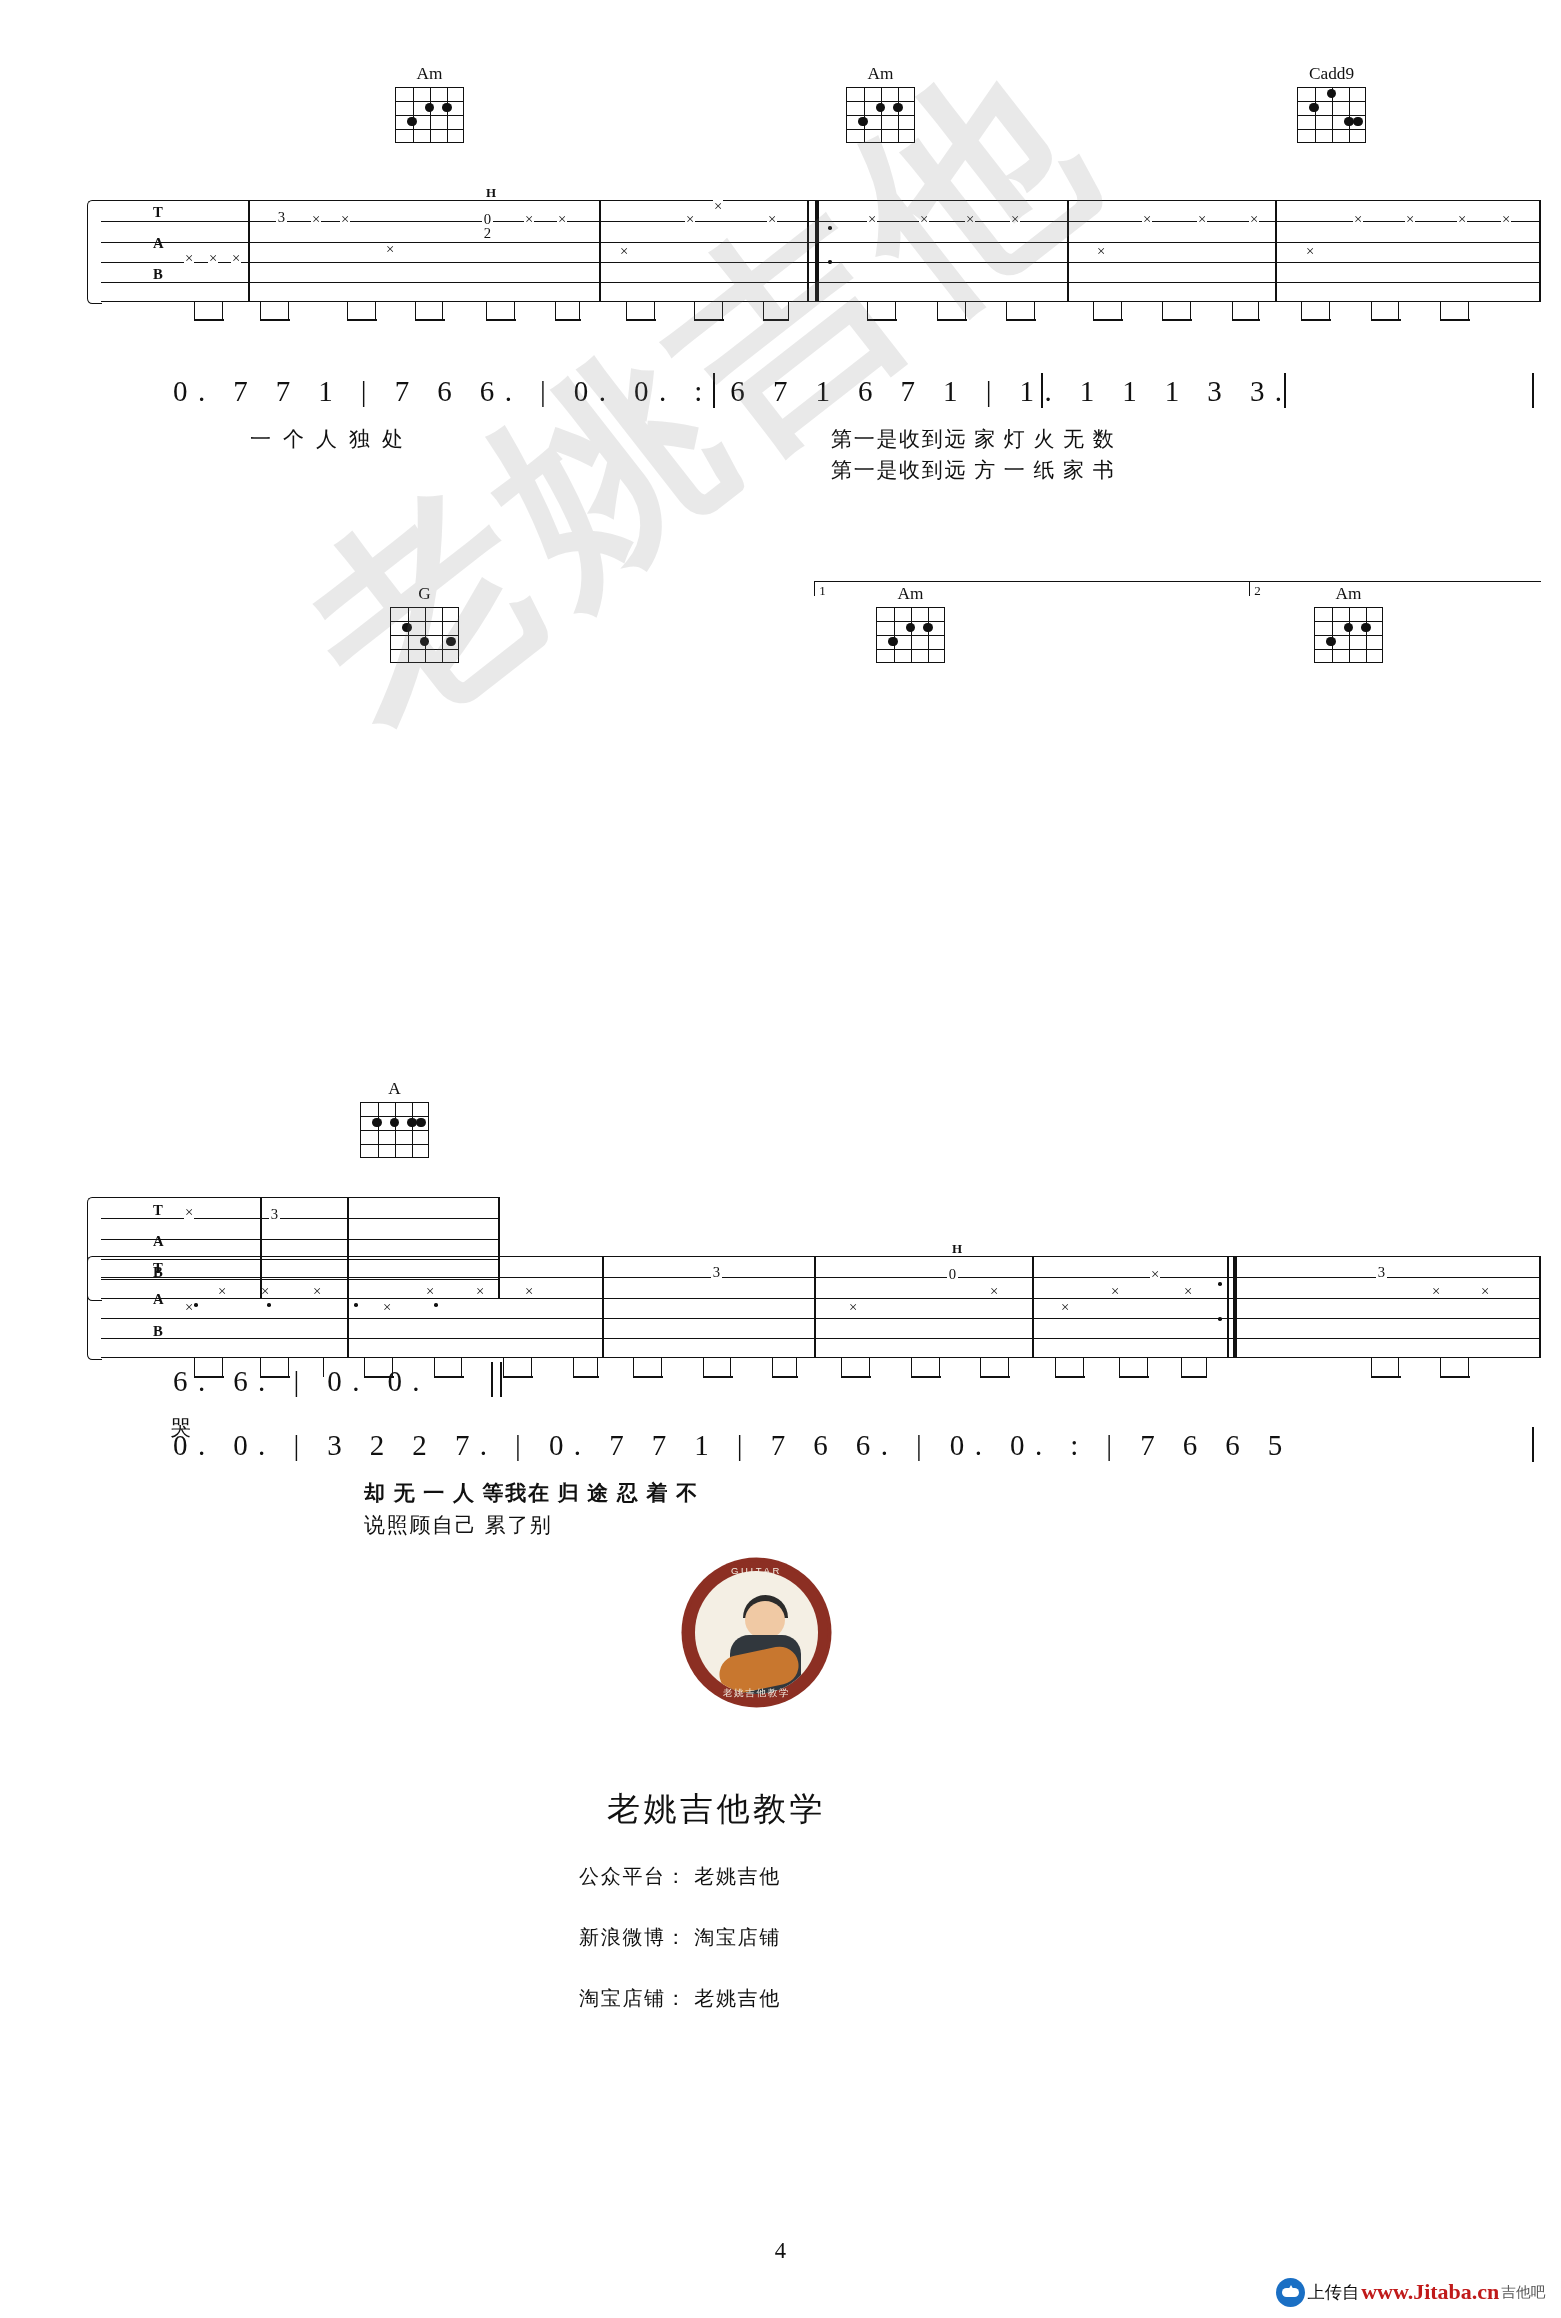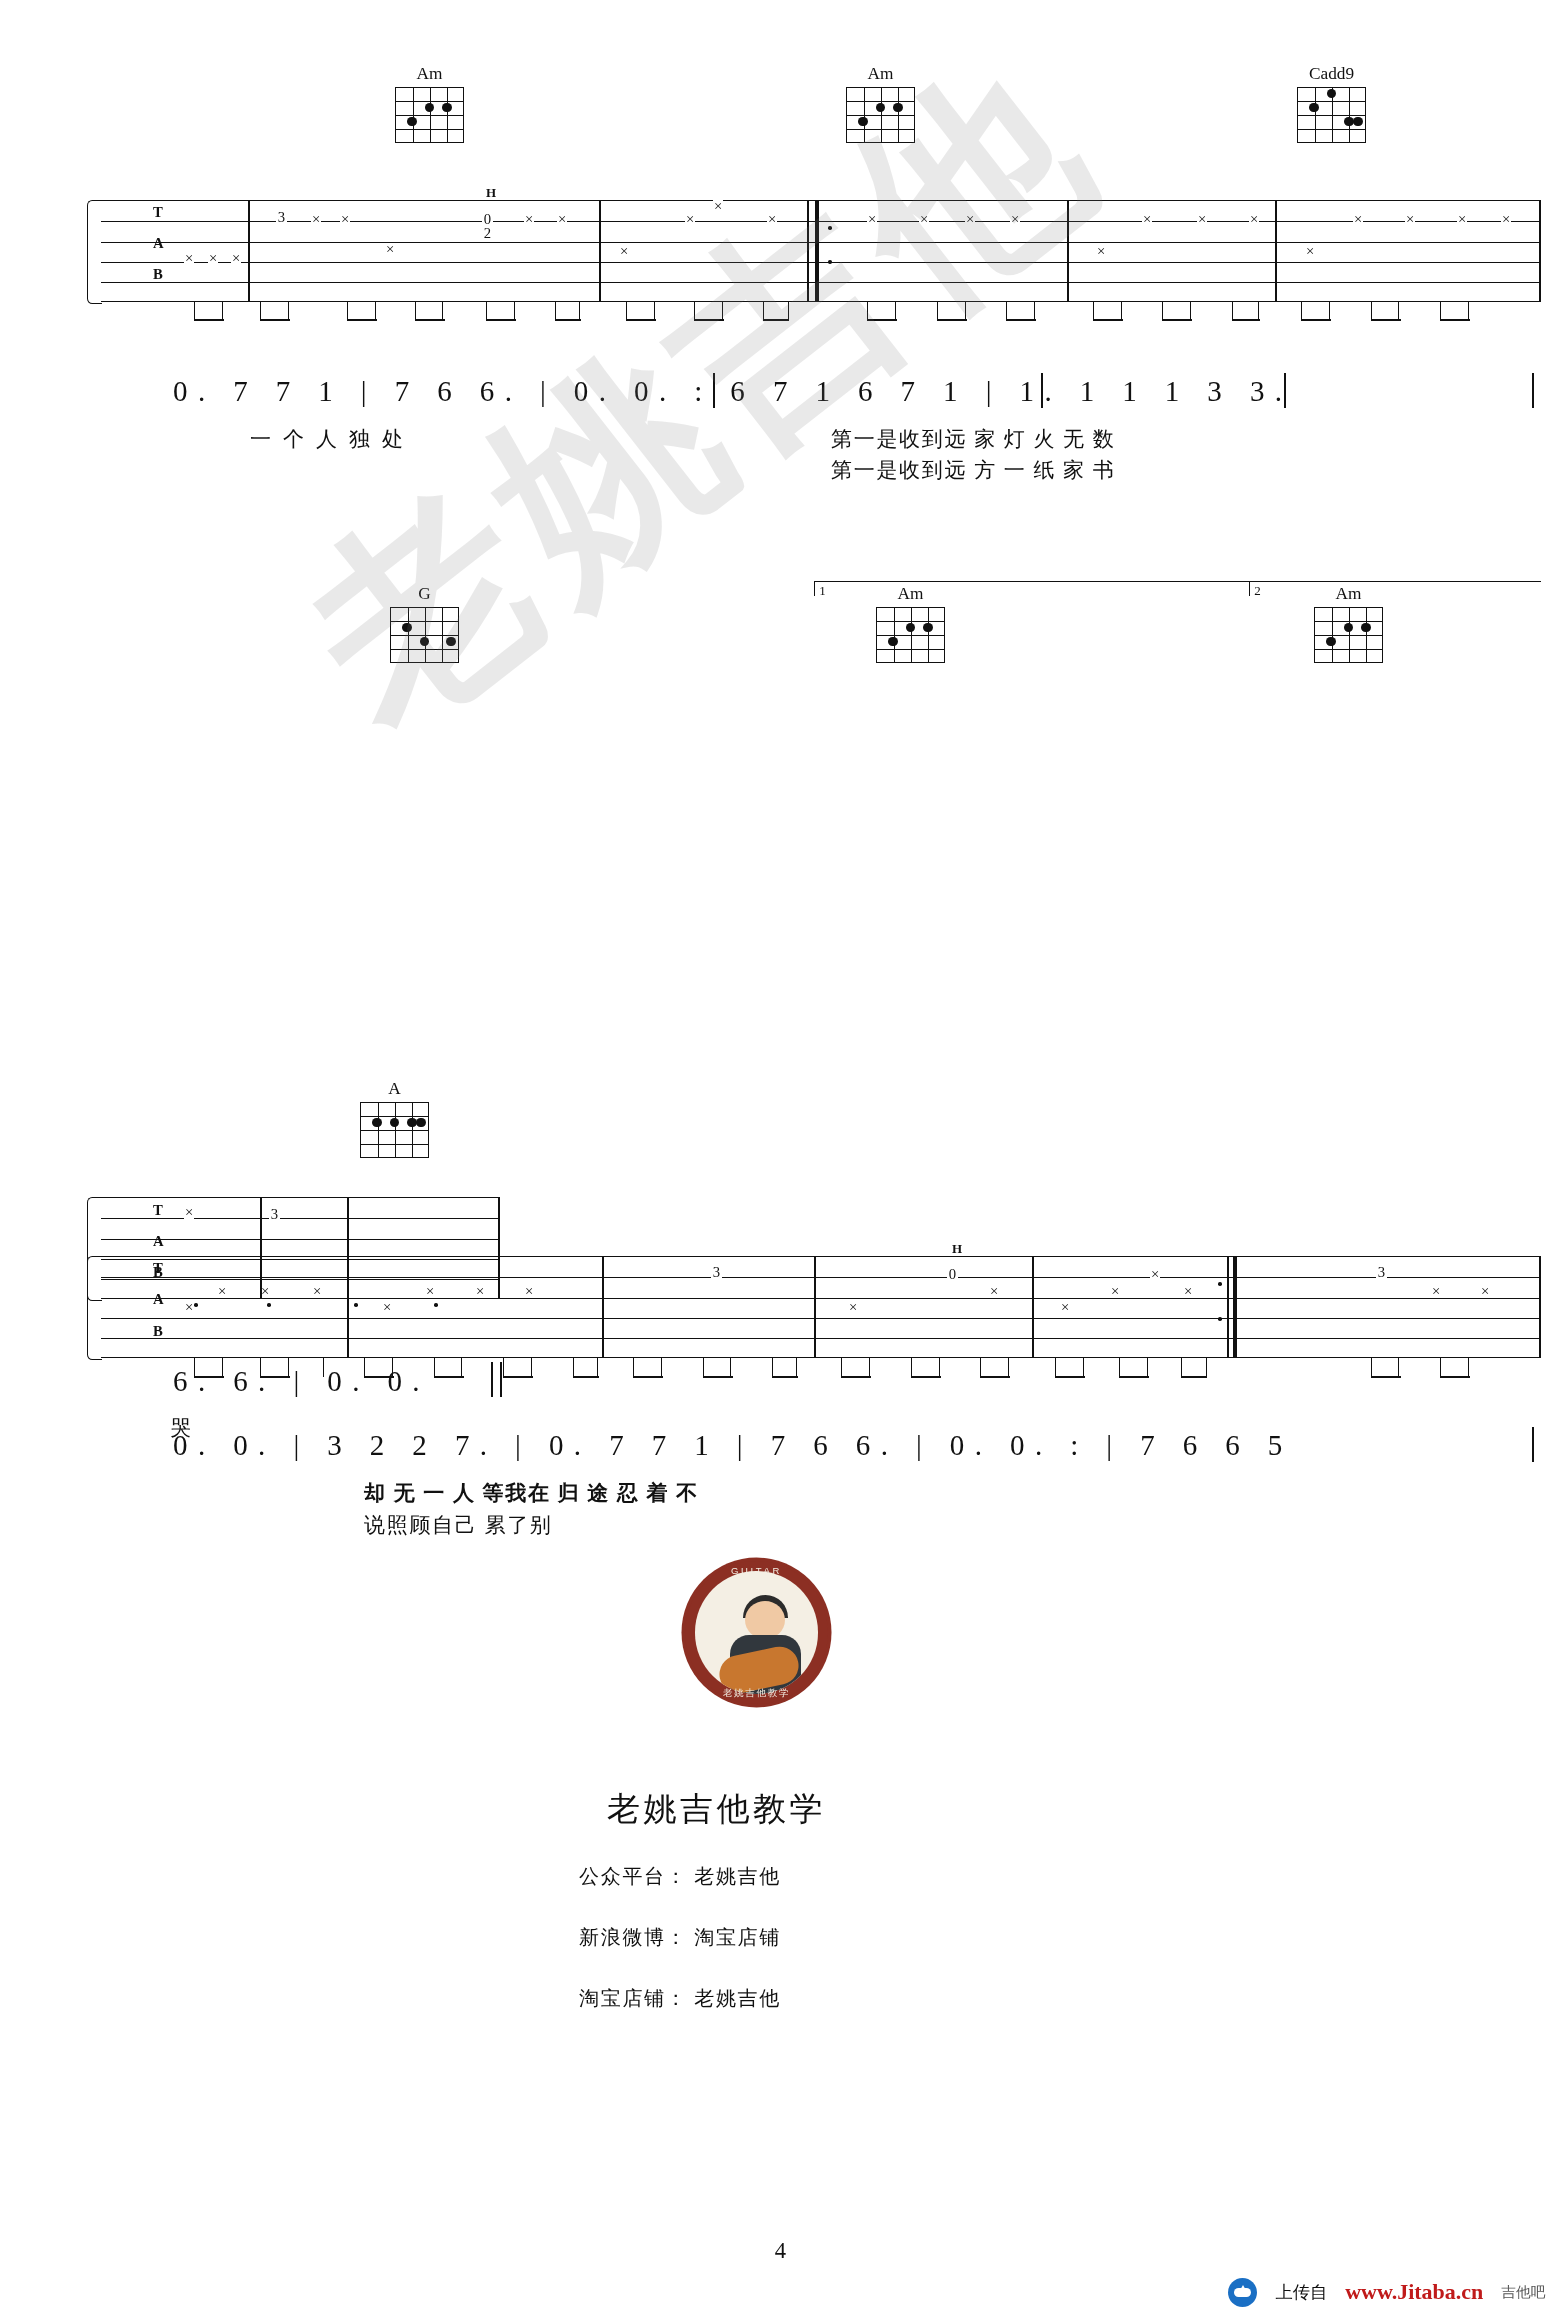--- a/index.html
+++ b/index.html
@@ -79,21 +79,21 @@
   .logo .star{position:absolute;color:#f4efe4;font-size:14px;}
 
   .footline{position:absolute;font-family:"Liberation Serif",serif;color:#111;}
   .brandline{font-size:33px;letter-spacing:3.5px;}
   .infoline{font-size:20px;letter-spacing:1.7px;}
 
   .pagenum{position:absolute;left:0;width:100%;text-align:center;
     font-family:"Liberation Serif",serif;font-size:22.6px;}
 
   
-  .badge{position:absolute;right:15.6px;bottom:12px;display:flex;align-items:center;gap:18px;margin-top:36px;}
+  .badge{position:absolute;right:15.6px;bottom:12px;display:flex;align-items:center;gap:2px;margin-top:36px;}
   .badge .cloud{width:29.5px;height:29.5px;border-radius:50%;background:#1a6fc4;
     position:relative;}
   .badge .cloud:after{content:"";position:absolute;left:6px;top:10.4px;width:17.3px;height:8.7px;
     background:#fff;border-radius:8.7px;}
   .badge .up{position:absolute;left:11.3px;top:7px;width:0;height:0;
     border-left:4.3px solid transparent;border-right:4.3px solid transparent;
     border-bottom:7px solid #fff;}
   .badge .t1{font-family:"Liberation Serif",serif;font-size:17.3px;color:#111;}
   .badge .t2{font-family:"Liberation Serif",serif;font-size:22px;color:#c01a1a;font-weight:700;}
   .badge .t3{font-family:"Liberation Serif",serif;font-size:14.7px;color:#555;}

